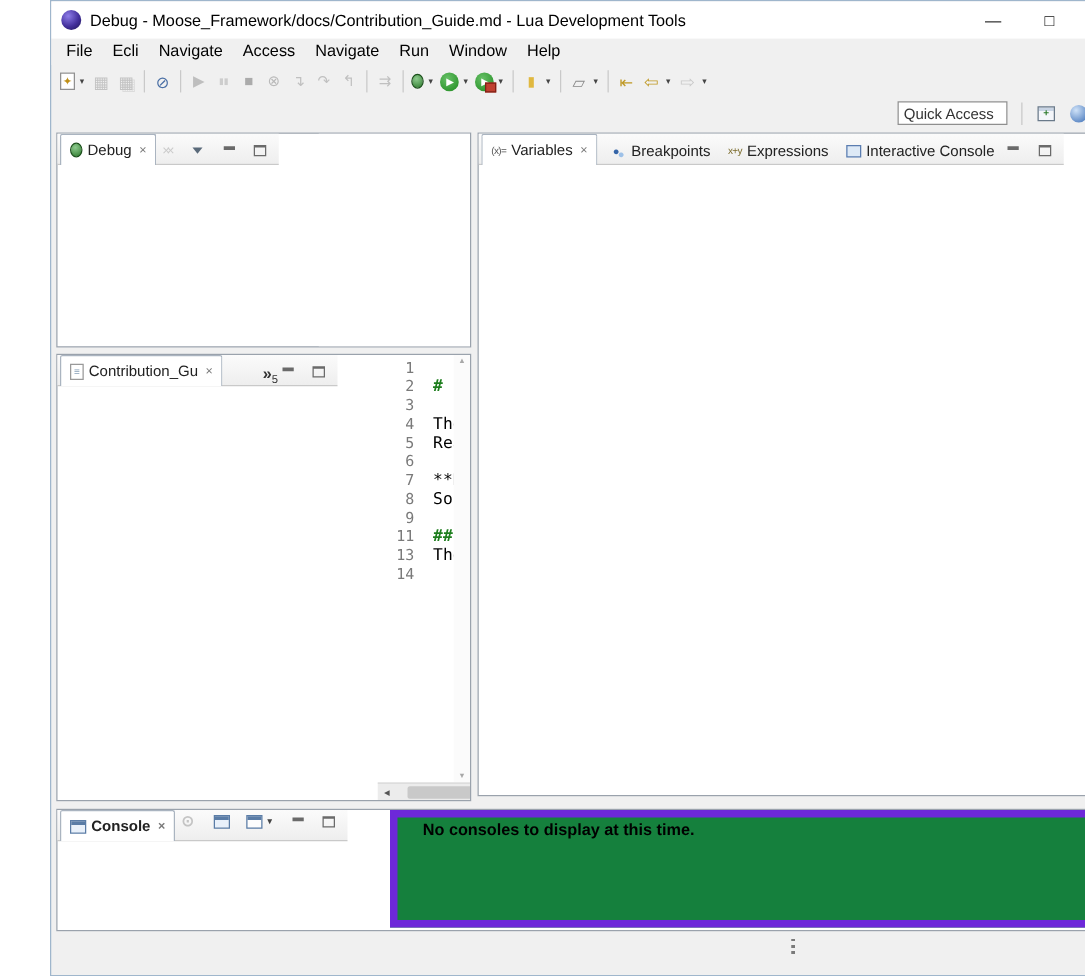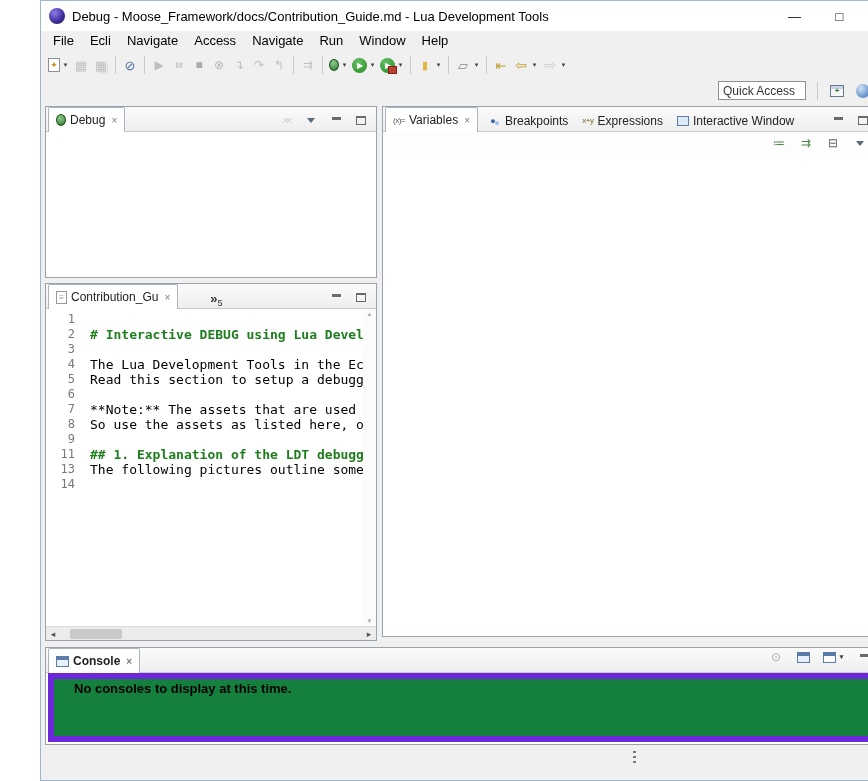--- a/index.html
+++ b/index.html
@@ -59,21 +59,21 @@
   .qa-row { position:absolute; left:0; top:77px; width:100%; height:25px; display:flex; align-items:center; justify-content:flex-end; padding-right:6px; }
   .qa-box { width:88px; height:19px; border:1px solid #8f8f8f; background:#fff; color:#333; font-size:12px; display:flex; align-items:center; padding-left:4px; margin-right:6px; }
   .qa-sep { width:1px; height:18px; background:#c8c8c8; margin:0 5px; }
   .persp-btn { width:24px; height:22px; display:flex; align-items:center; justify-content:center; border:1px solid transparent; border-radius:3px; margin-left:2px; }
   .persp-btn.active { background:#d6e6f8; border-color:#7aa2d4; }
   [data-icon="open-perspective-icon"] { width:14px; height:12px; border:1px solid #6a7a8a; background:linear-gradient(#c8d4e4 3px, #f4f6fa 3px); font-size:8px; }
   [data-icon="open-perspective-icon"]::before { content:"+"; color:#2a7a2a; font-weight:bold; }
   [data-icon="lua-perspective-icon"] { width:14px; height:14px; border-radius:50%; background:radial-gradient(circle at 35% 30%, #cfe2f8, #3a6db5); }
 
   
-  .panel { position:absolute; display:flex; flex-direction:column; background:#fff; border:1px solid #9aa2ac; }
+  .panel { position:absolute; display:flex; flex-direction:row; background:#fff; border:1px solid #9aa2ac;gap:32px; }
   .panel-header { display:flex; align-items:flex-end; height:25px; background:linear-gradient(#fbfbfb,#eeeeee); border-bottom:1px solid #c9c9c9; padding-left:2px; flex:0 0 auto; }
   .tab { display:flex; align-items:center; gap:4px; padding:0 7px; height:23px; font-size:12px; color:#222; white-space:nowrap; border-radius:2px 2px 0 0; margin-bottom:-1px; }
   .tab.active { background:#fff; border:1px solid #aab4c0; border-bottom:none; height:25px; }
   .tab-close { font-size:10px; color:#7a7a7a; margin-left:2px; }
   .tab-close:empty { display:none; }
   .hdr-btns { margin-left:auto; display:flex; align-items:center; gap:9px; padding:0 7px 4px 0; }
   .hbtn { width:16px; height:14px; display:flex; align-items:center; justify-content:center; }
   .hbtn.dis { opacity:.45; filter:grayscale(.8); }
   .icon-min { width:9px; height:9px; position:relative; }
   .icon-min::before { content:""; position:absolute; left:0; top:1px; width:9px; height:3px; background:#6a6a6a; }
@@ -324,21 +324,21 @@
           <span class="tab-label">Breakpoints</span>
 
         </div>
         <div class="tab">
           <span class="ticon" data-icon="expressions-icon"></span>
           <span class="tab-label">Expressions</span>
 
         </div>
         <div class="tab">
           <span class="ticon" data-icon="interactive-console-icon"></span>
-          <span class="tab-label">Interactive Window</span>
+          <span class="tab-label">Interactive Console</span>
 
         </div>
       <div class="hdr-btns">
         <span class="hbtn">
             <span class="icon-min"></span>
           </span>
         <span class="hbtn">
             <span class="icon-max"></span>
           </span>
       </div>

